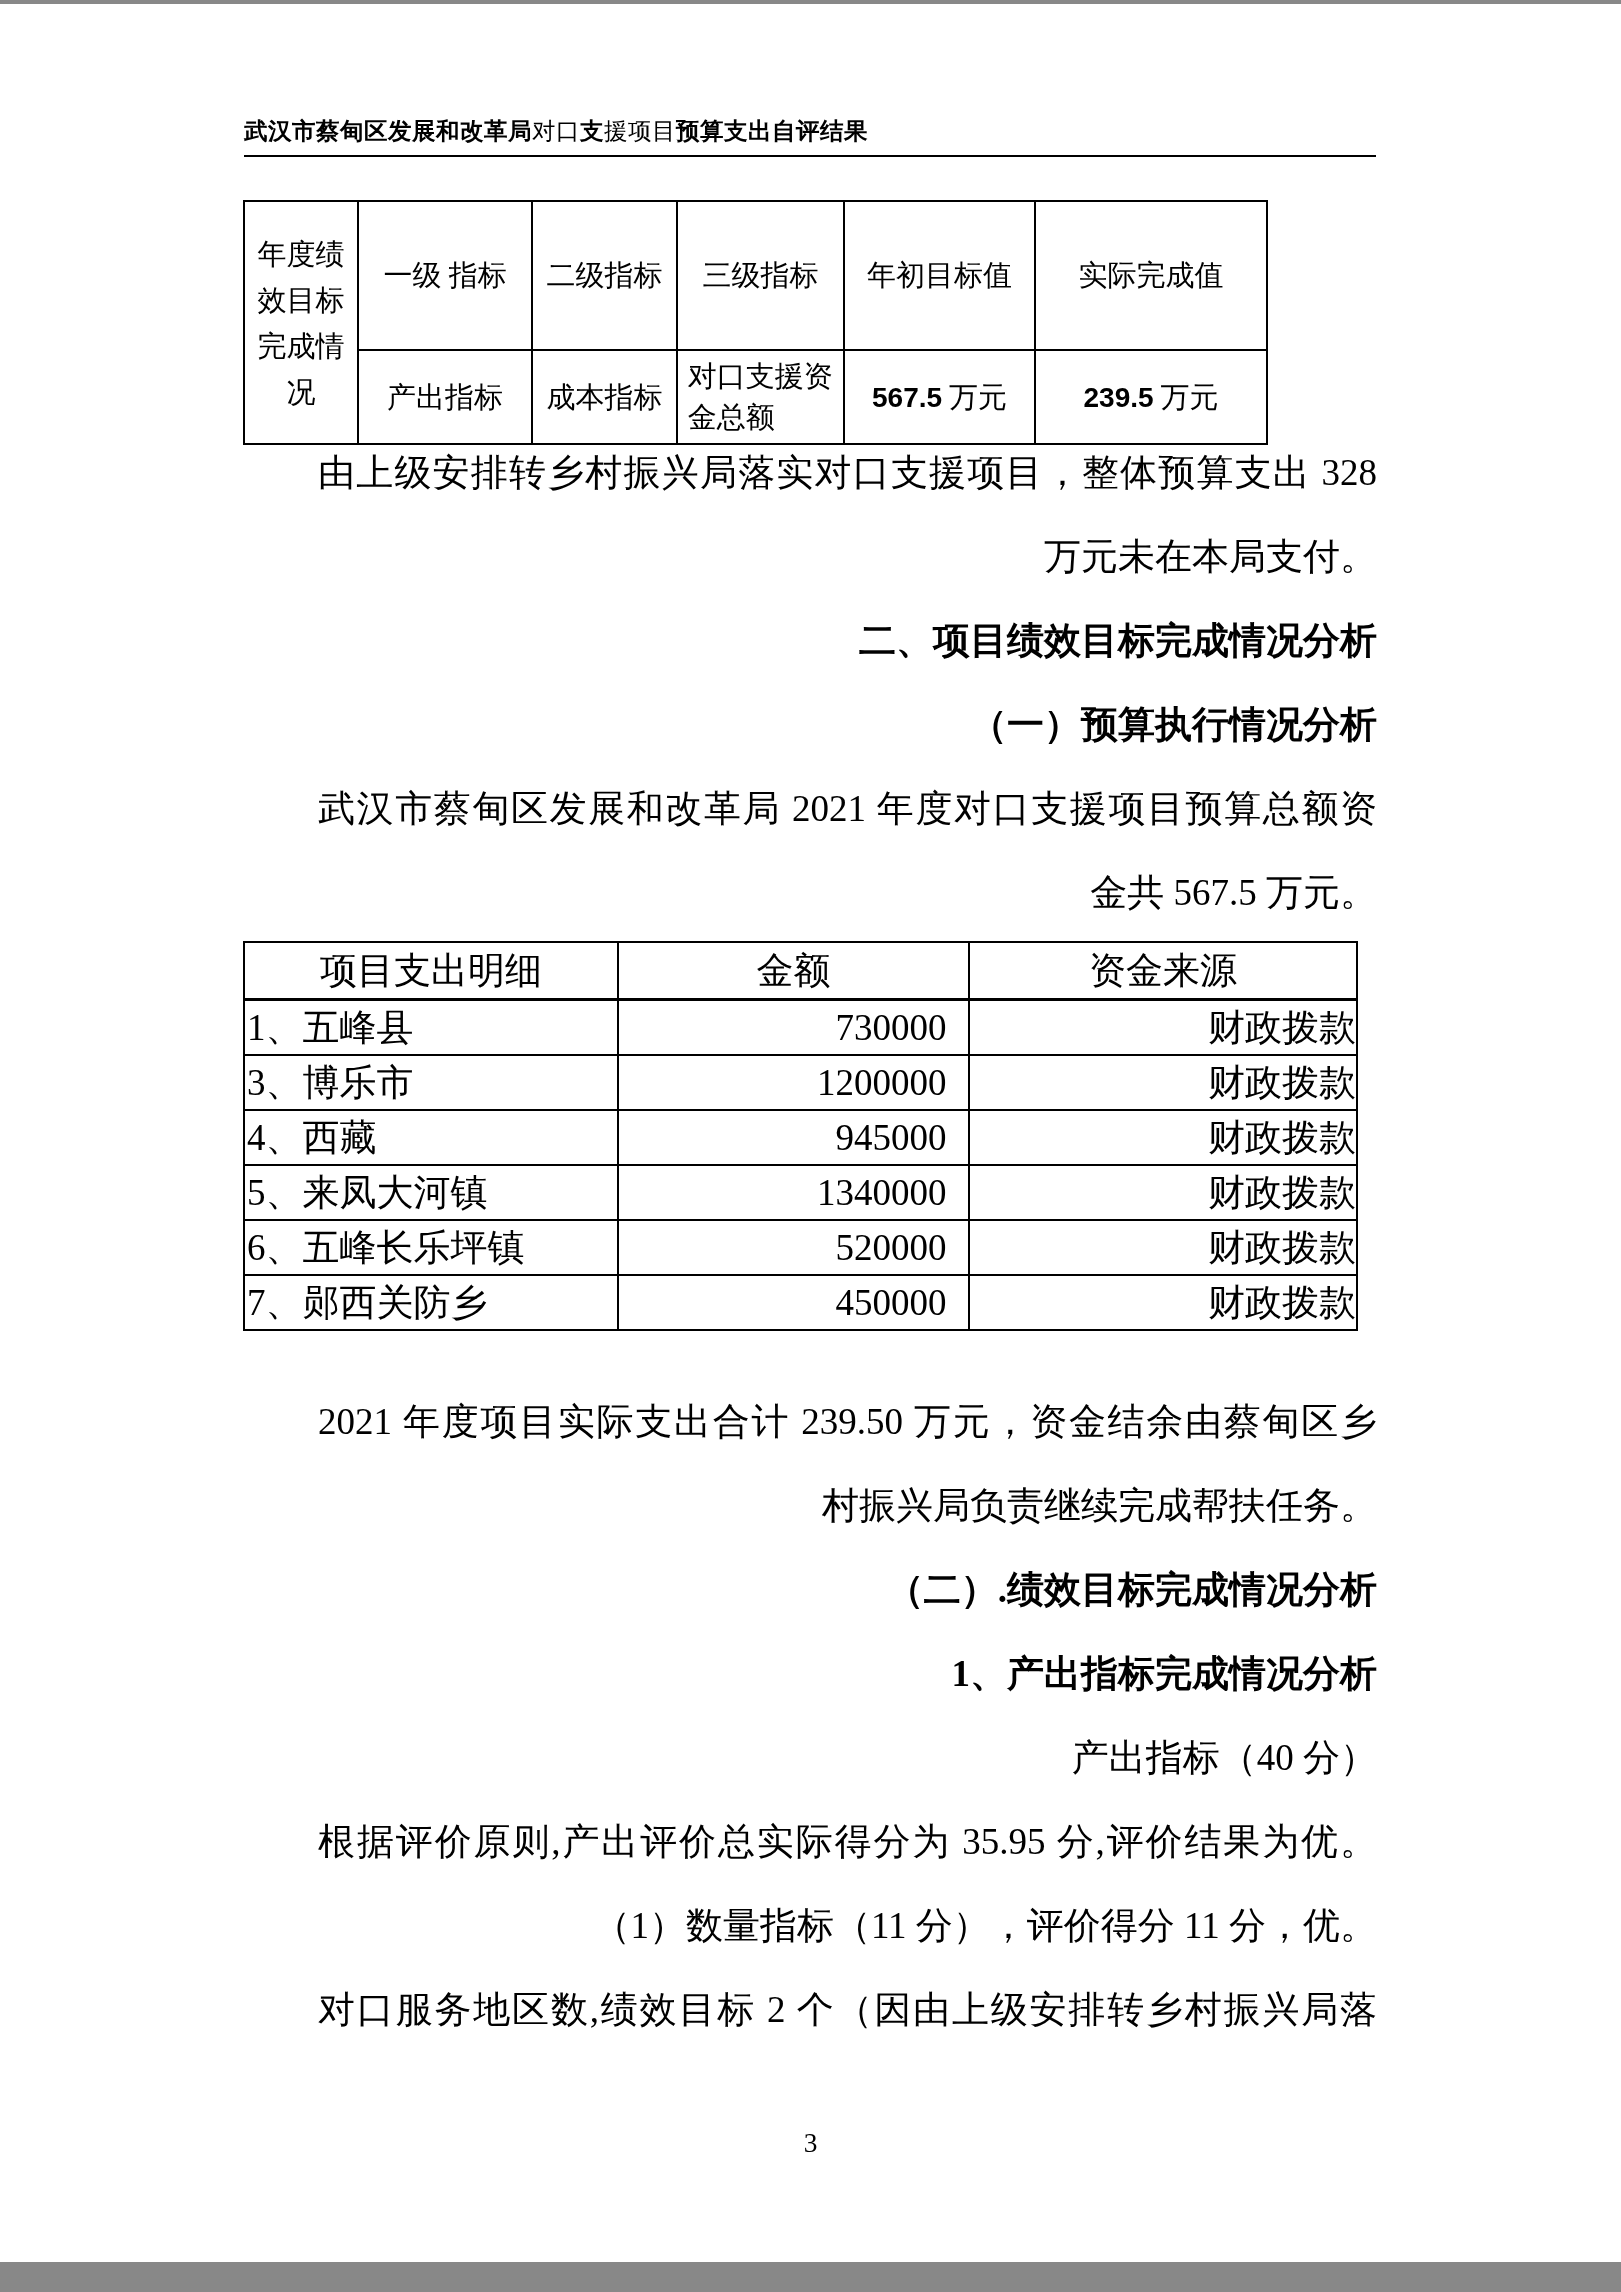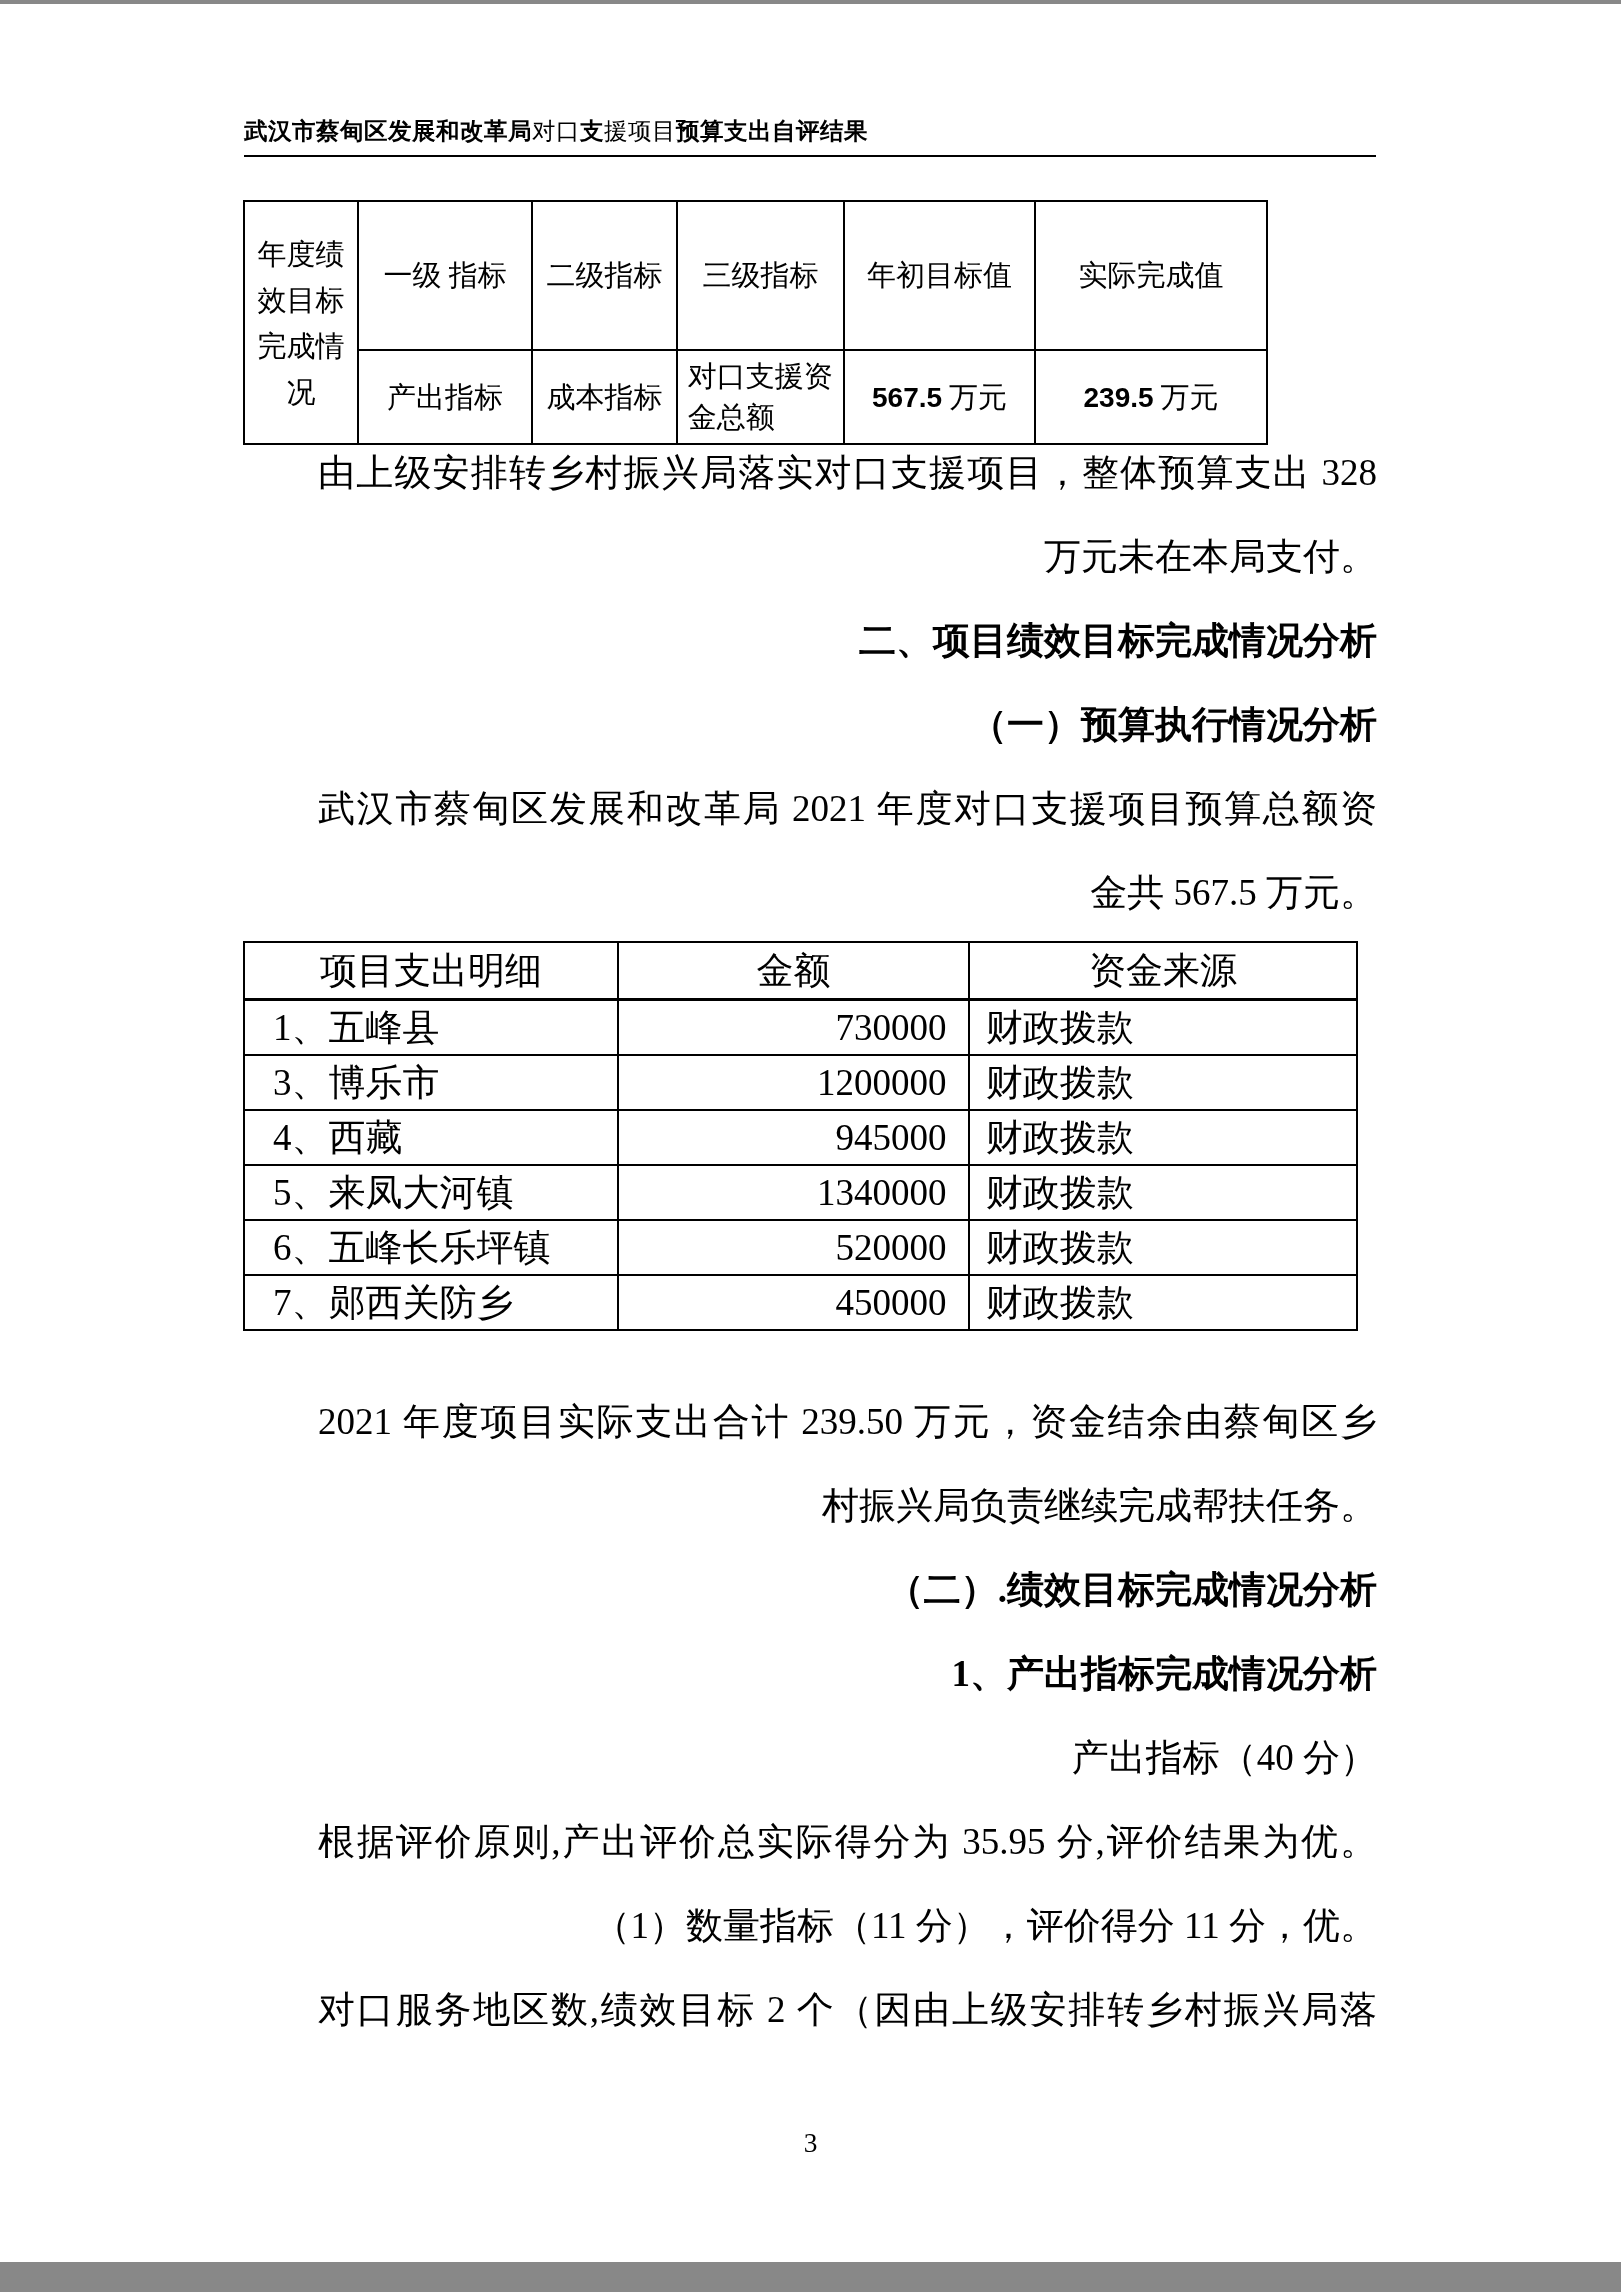--- a/index.html
+++ b/index.html
@@ -98,23 +98,23 @@
     font-weight: 400;
     vertical-align: middle;
     padding: 0;
   }
   .expense-table th {
     height: 55px;
     text-align: center;
     border-bottom: 3.9px solid #000;
   }
   .expense-table td { height: 53px; }
-  .expense-table td.item { text-align: left; padding-left: 28px; }
+  .expense-table td.item { text-align: left; padding-left: 2px; }
   .expense-table td.amount { text-align: right; padding-right: 21.6px; }
-  .expense-table td.source { text-align: left; padding-left: 15.7px; }
+  .expense-table td.source { text-align: right; padding-left: 15.7px; }
 
   
   .page-footer {
     position: absolute;
     left: 0;
     top: 2123px;
     width: 100%;
     text-align: center;
     font-size: 27.4px;
     line-height: 33px;

